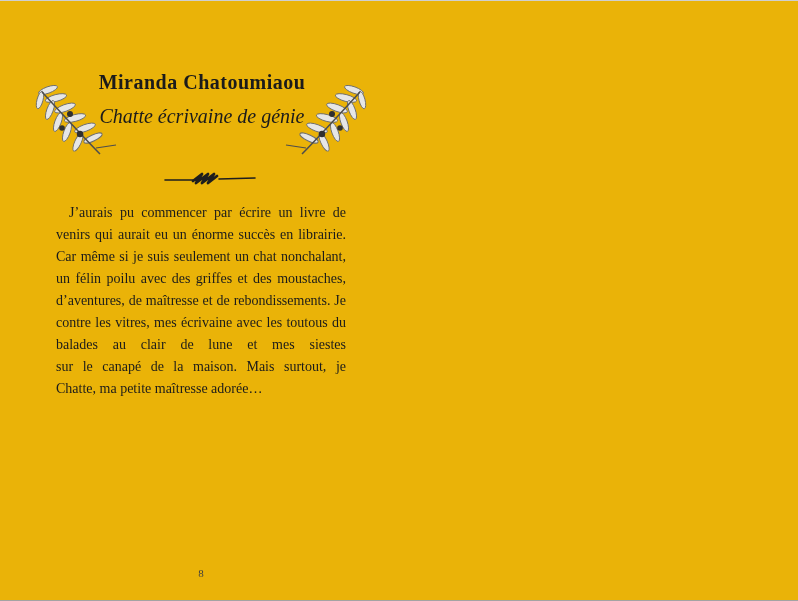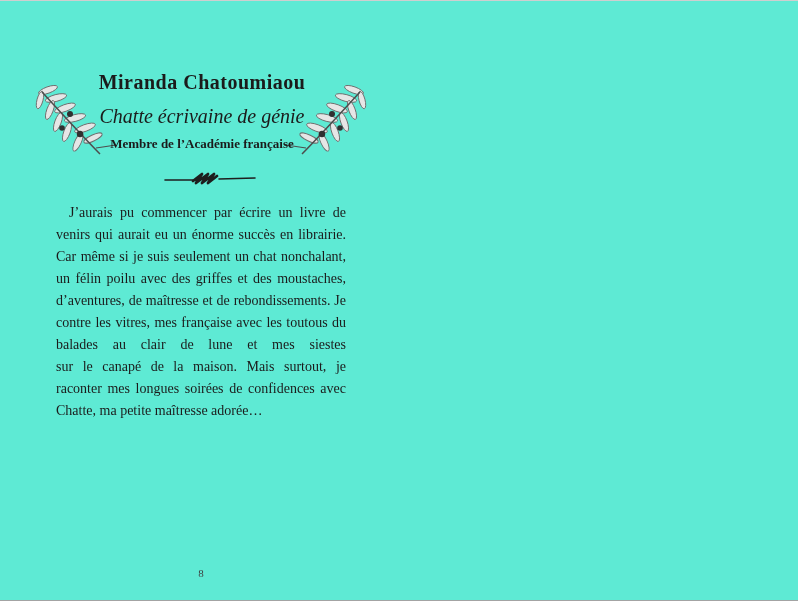--- a/index.html
+++ b/index.html
@@ -1,18 +1,18 @@
 <!DOCTYPE html>
 <html lang="fr"><head>
 <meta charset="utf-8">
 <style>
   html, body { margin: 0; padding: 0; background: #ffffff; }
   .screen {
     position: relative; width: 798px; height: 601px;
-    background: #5eead4; overflow: hidden;
+    background: #eab308; overflow: hidden;
     font-family: "Liberation Serif", serif;
     color: #1b1b1b;
   }
   .hairline { position: absolute; left: 0; right: 0; height: 1px; }
   .hairline.top { top: 0; background: #cfcfcf; }
   .hairline.bottom { bottom: 0; background: #a3a3a3; }
 
   .page { position: absolute; top: 0; height: 100%; }
   #left-page  { left: 0;   width: 399px; }
   #right-page { left: 399px; width: 399px; }
@@ -94,41 +94,39 @@
       </g>
       <g fill="#303030" stroke="none">
         <circle cx="36" cy="30" r="3"></circle>
         <circle cx="28" cy="44" r="2.8"></circle>
         <circle cx="46" cy="50" r="3.2"></circle>
       </g>
     </svg>
 
     <div class="author-line" id="author-title">Miranda Chatoumiaou</div>
     <div class="author-line" id="author-subtitle">Chatte écrivaine de génie</div>
-    <div class="author-line" id="author-affiliation">Membre de l’Académie française</div>
 
     <svg id="divider" viewBox="0 0 94 16" xmlns="http://www.w3.org/2000/svg">
       <g stroke="#1e1e1e" fill="none" stroke-linecap="round" stroke-linejoin="round">
         <path d="M2 9 L30 9" stroke-width="1.6"></path>
         <path d="M30 10 L39 3 L33 12 L45 3 L39 12 L51 3 L45 12 L54 5" stroke-width="2.8"></path>
         <path d="M56 8 L92 7" stroke-width="1.6"></path>
       </g>
     </svg>
 
     <div class="body-col" id="left-body">
         <div>
           <div class="line first">J’aurais pu commencer par écrire un livre de sou-</div>
           <div class="line">venirs qui aurait eu un énorme succès en librairie.</div>
           <div class="line">Car même si je suis seulement un chat nonchalant,</div>
           <div class="line">un félin poilu avec des griffes et des moustaches, ma</div>
           <div class="line">d’aventures, de maîtresse et de rebondissements. Je</div>
-          <div class="line">contre les vitres, mes française avec les toutous du</div>
+          <div class="line">contre les vitres, mes écrivaine avec les toutous du</div>
           <div class="line">balades au clair de lune et mes siestes interminables</div>
           <div class="line">sur le canapé de la maison. Mais surtout, je pourrais</div>
-          <div class="line">raconter mes longues soirées de confidences avec</div>
           <div class="line last">Chatte, ma petite maîtresse adorée…</div>
         </div>
         <div>
         </div>
       </div>
 
     <div class="pagenum" id="pagenum-left">8</div>
   </div>
 
   <div class="page" id="right-page">

